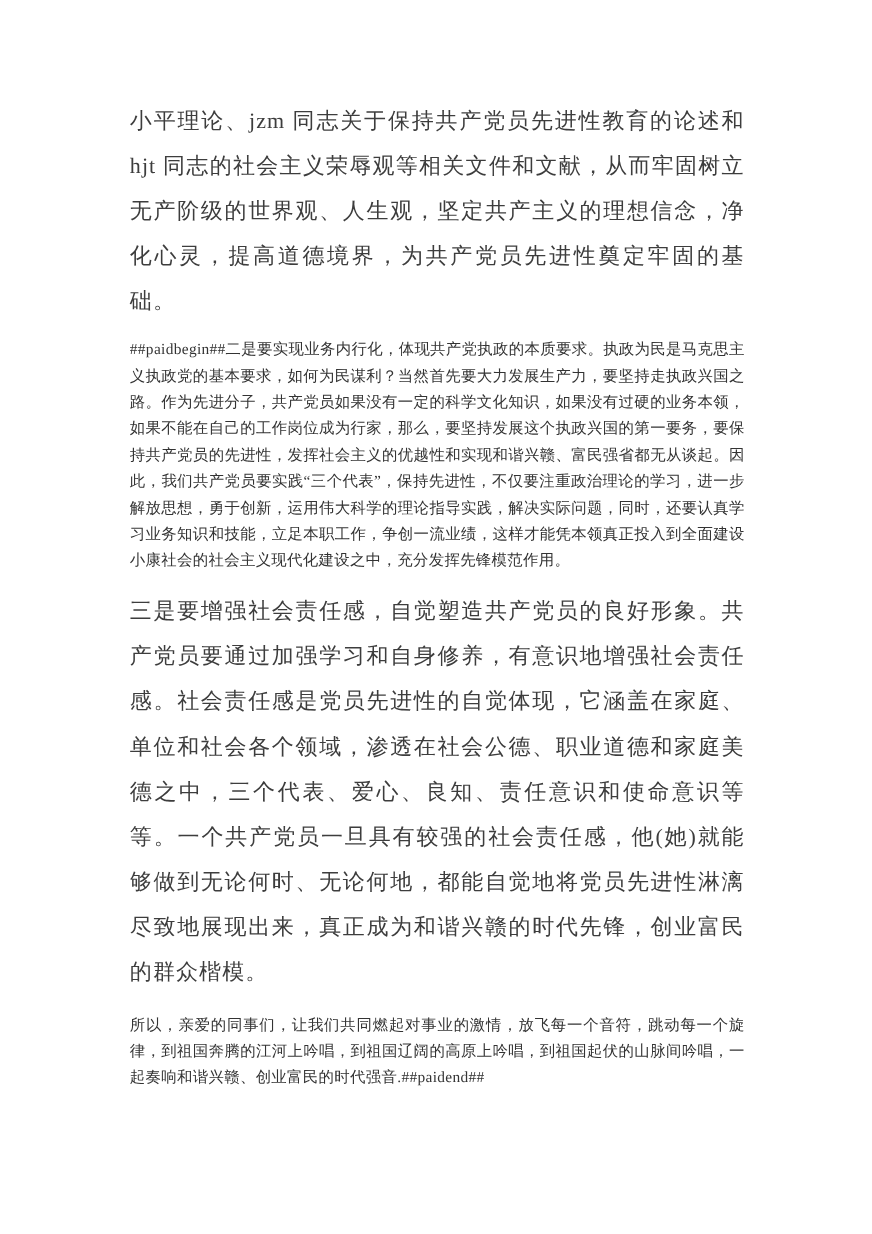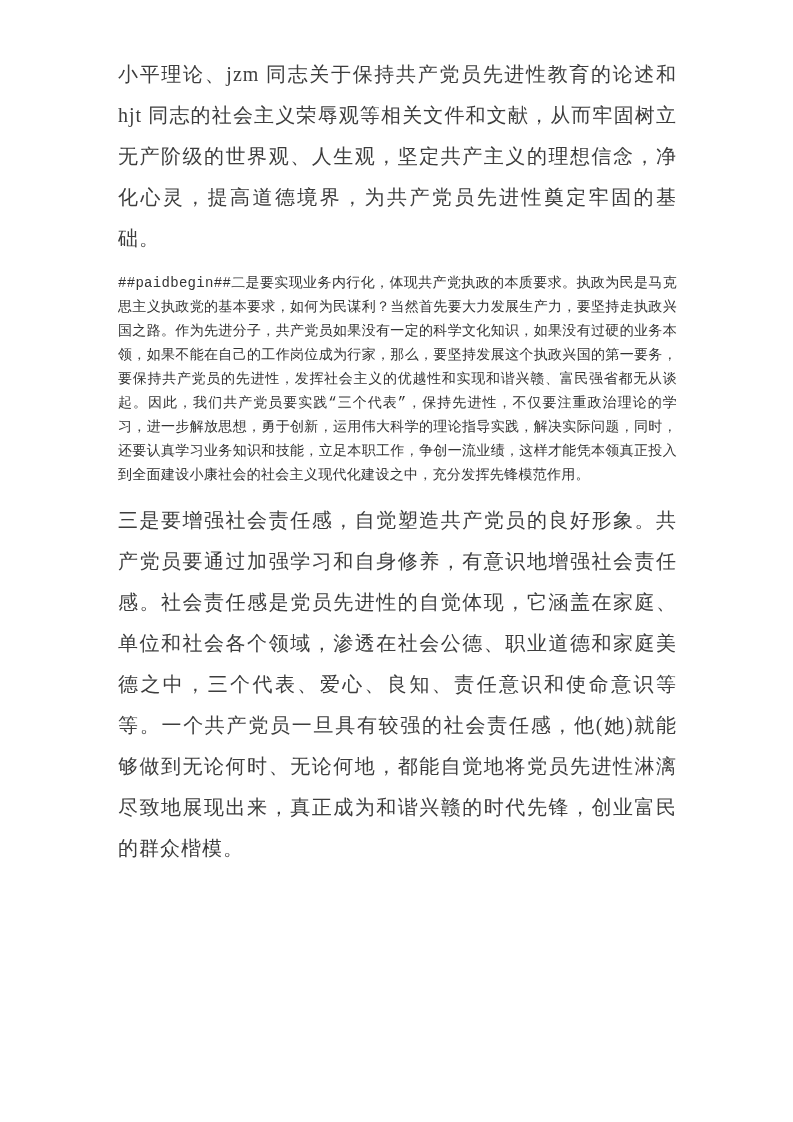--- a/index.html
+++ b/index.html
@@ -10,51 +10,52 @@
   body {
     width: 793px;
     height: 1122px;
     overflow: hidden;
   }
   .page {
     box-sizing: border-box;
     width: 793px;
     height: 1122px;
     background: #ffffff;
-    padding: 54px 116px 0 118px;
+    padding: 90px 116px 0 118px;
   }
   .para {
     margin: 0;
     padding: 0;
     text-align: justify;
     word-break: break-all;
     overflow-wrap: break-word;
   }
   .para-large {
     font-family: "Liberation Serif", "DejaVu Serif", serif;
     font-size: 20px;
     line-height: 41px;
     letter-spacing: 1px;
     color: #3d3d3d;
     margin-bottom: 12px;
   }
   .para-small {
-    font-family: Liberation Mono, monospace;
+    font-family: Liberation Serif, serif;
     font-size: 14px;
     line-height: 24px;
     letter-spacing: 0.3px;
     color: #333333;
   }
   .para-small-1 {
     margin-bottom: 13px;
   }
   .para-large-2 {
     margin-bottom: 16px;
   }
 </style>
 </head>
 <body>
 
 <div class="page">
   <p class="para para-large para-large-1">小平理论、jzm 同志关于保持共产党员先进性教育的论述和 hjt 同志的社会主义荣辱观等相关文件和文献，从而牢固树立无产阶级的世界观、人生观，坚定共产主义的理想信念，净化心灵，提高道德境界，为共产党员先进性奠定牢固的基础。</p>
   <p class="para para-small para-small-1">##paidbegin##二是要实现业务内行化，体现共产党执政的本质要求。执政为民是马克思主义执政党的基本要求，如何为民谋利？当然首先要大力发展生产力，要坚持走执政兴国之路。作为先进分子，共产党员如果没有一定的科学文化知识，如果没有过硬的业务本领，如果不能在自己的工作岗位成为行家，那么，要坚持发展这个执政兴国的第一要务，要保持共产党员的先进性，发挥社会主义的优越性和实现和谐兴赣、富民强省都无从谈起。因此，我们共产党员要实践“三个代表”，保持先进性，不仅要注重政治理论的学习，进一步解放思想，勇于创新，运用伟大科学的理论指导实践，解决实际问题，同时，还要认真学习业务知识和技能，立足本职工作，争创一流业绩，这样才能凭本领真正投入到全面建设小康社会的社会主义现代化建设之中，充分发挥先锋模范作用。</p>
   <p class="para para-large para-large-2">三是要增强社会责任感，自觉塑造共产党员的良好形象。共产党员要通过加强学习和自身修养，有意识地增强社会责任感。社会责任感是党员先进性的自觉体现，它涵盖在家庭、单位和社会各个领域，渗透在社会公德、职业道德和家庭美德之中，三个代表、爱心、良知、责任意识和使命意识等等。一个共产党员一旦具有较强的社会责任感，他(她)就能够做到无论何时、无论何地，都能自觉地将党员先进性淋漓尽致地展现出来，真正成为和谐兴赣的时代先锋，创业富民的群众楷模。</p>
+  <p class="para para-small para-small-2">所以，亲爱的同事们，让我们共同燃起对事业的激情，放飞每一个音符，跳动每一个旋律，到祖国奔腾的江河上吟唱，到祖国辽阔的高原上吟唱，到祖国起伏的山脉间吟唱，一起奏响和谐兴赣、创业富民的时代强音.##paidend##</p>
 </div>
 
 </body></html>

